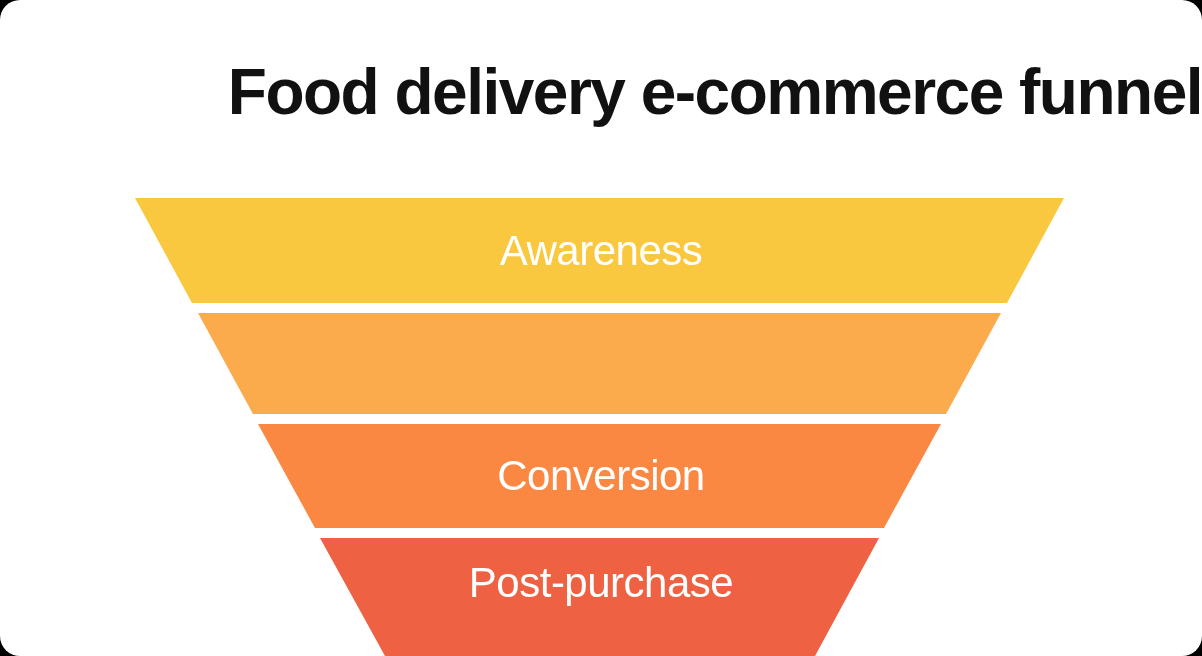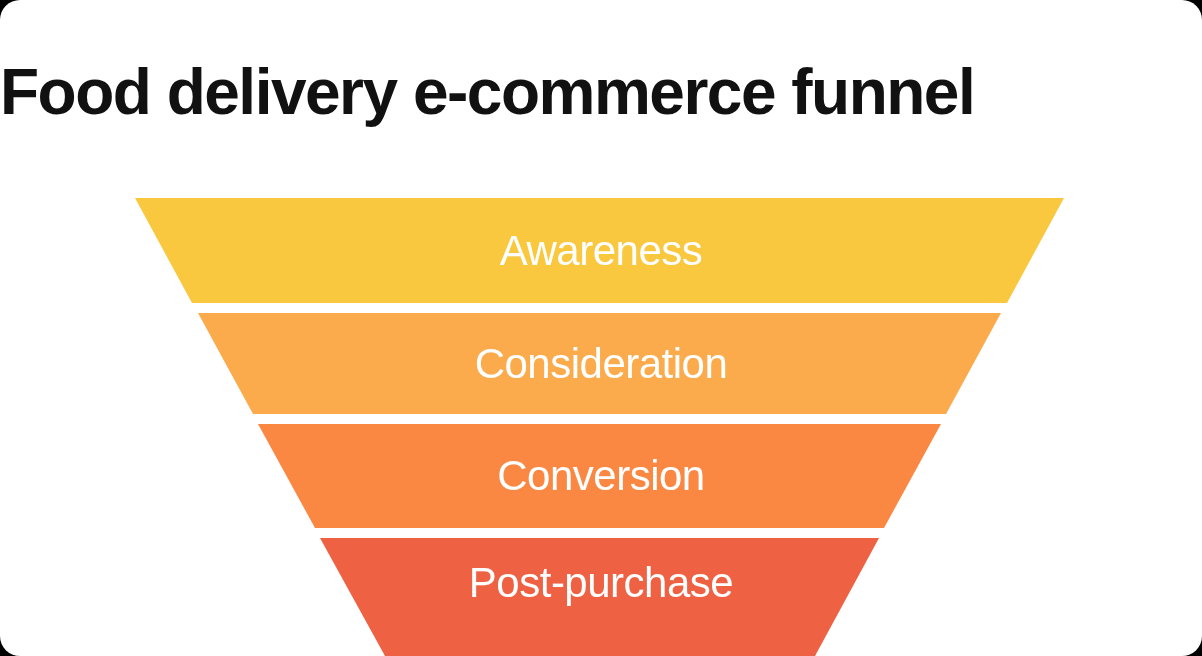--- a/index.html
+++ b/index.html
@@ -19,21 +19,21 @@
     height: 656px;
     background: #fff;
     border-radius: 20px;
     overflow: hidden;
   }
   .title {
     position: absolute;
     top: 60px;
     left: 0;
     width: 100%;
-    text-align: left;
+    text-align: right;
     font-size: 64px;
     font-weight: 600;
     letter-spacing: -1.5px;
     color: #111111;
     line-height: 1;
     white-space: nowrap;
   }
   .funnel-svg {
     position: absolute;
     left: 0;
@@ -69,17 +69,16 @@
   <div class="title">Food delivery e-commerce funnel</div>
 
   <svg class="funnel-svg" viewBox="0 0 1202 656" xmlns="http://www.w3.org/2000/svg">
     <polygon points="135,198 1064,198 1007,303 192,303" fill="#F9C83F"></polygon>
     <polygon points="198,313 1001,313 946,414 253,414" fill="#FBAB4C"></polygon>
     <polygon points="258,424 941,424 884,528 315,528" fill="#FA8843"></polygon>
     <polygon points="320,538 879,538 815,656 385,656" fill="#EE6142"></polygon>
   </svg>
 
   <div class="stage-label label-1">Awareness</div>
-  <div class="stage-label label-2">Consideration</div>
   <div class="stage-label label-4">Post-purchase</div>
   <div class="stage-label label-3">Conversion</div>
 
 </div>
 
 </body></html>

